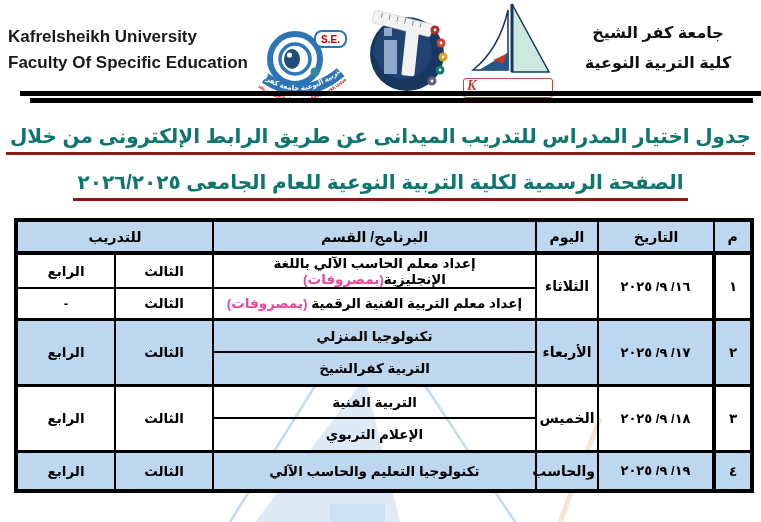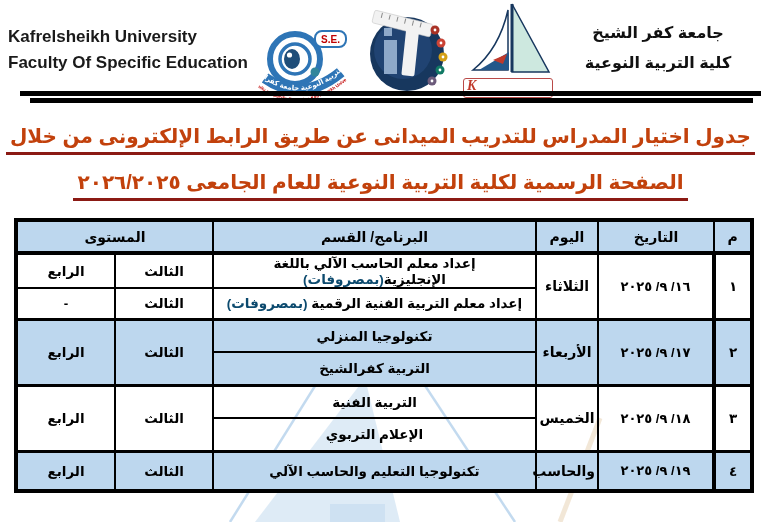--- a/index.html
+++ b/index.html
@@ -20,21 +20,21 @@
   .sail-k{position:absolute;left:3px;top:-1px;font-family:"Liberation Serif",serif;
           font-style:italic;font-weight:bold;font-size:14px;color:#c0392b;}
   .sail-lines{margin-left:16px;text-align:center;line-height:8px;padding-top:1px;}
   .sail-ar{direction:rtl;color:#c0392b;font-weight:bold;font-size:7px;display:block;}
   .rule{position:absolute;background:#000;height:5px;}
   .rule1{top:91px;left:20px;right:0;}
   .rule2{top:98px;left:30px;right:8px;}
 
   
   .title{position:absolute;top:124px;left:0;right:0;text-align:center;direction:rtl;
-         color:#c2410c;font-weight:bold;}
+         color:#0f766e;font-weight:bold;}
   .title .ln{margin-bottom:15px;}
   .title .ln span{display:inline-block;font-size:20px;letter-spacing:0px;
         border-bottom:3px solid #8b1a14;padding:0 4px 4px 4px;}
 
   
   .watermark{position:absolute;left:170px;top:378px;z-index:0;}
 
   
   .sched-wrap{position:absolute;left:14px;top:218px;z-index:1;}
   table.sched{border-collapse:collapse;table-layout:fixed;width:736px;direction:rtl;
@@ -44,21 +44,21 @@
   .sched tr.thead th{border-bottom:4px solid #000;background:#bdd7ee;height:33px;font-size:14px;}
   .sched td.num{border-left:4px solid #000;}
   .sched tr.grp td{border-top:3px solid #000;}
   .sched tr.sub td{border-top:1.5px solid #000;}
   .r-blue td{background:#bdd7ee;}
   .r-white td{background:transparent;}
   .sched td{font-size:13.5px;}
   .sched td.date{letter-spacing:1.5px;font-size:13px;}
   .sched td.day{font-size:14px;}
   .h30 td{height:31px;} .h32 td{height:33px;} .h40 td{height:40px;}
-  .note{color:#0c4a6e;}
+  .note{color:#ec4899;}
 </style>
 </head>
 <body>
 
 <div class="page">
 
   <svg class="watermark" width="460" height="144" viewBox="0 0 460 144">
     <polygon points="195,0 85,144 230,144" fill="#bdd7ee" opacity="0.5"></polygon>
     <line x1="150" y1="0" x2="60" y2="144" stroke="#bdd7ee" stroke-width="2.5" opacity="0.9"></line>
     <line x1="250" y1="0" x2="345" y2="144" stroke="#bdd7ee" stroke-width="2.5" opacity="0.9"></line>
@@ -162,21 +162,21 @@
       <col style="width:323px">
           <col style="width:98px">
           <col style="width:99px">
     </colgroup>
     <tbody>
     <tr class="thead">
       <th class="num">م</th>
       <th>التاريخ</th>
       <th>اليوم</th>
       <th>البرنامج/ القسم</th>
-      <th colspan="2">المستوى</th>
+      <th colspan="2">للتدريب</th>
     </tr>
 
     <tr class="r-white grp h30">
       <td class="num" rowspan="2">١</td>
       <td class="date" rowspan="2">١٦/ ٩/ ٢٠٢٥</td>
       <td class="day" rowspan="2">الثلاثاء</td>
       <td class="prog">
         <span>إعداد معلم الحاسب الآلي باللغة الإنجليزية</span><span class="note">(بمصروفات)</span>
       </td>
       <td>الثالث</td>

